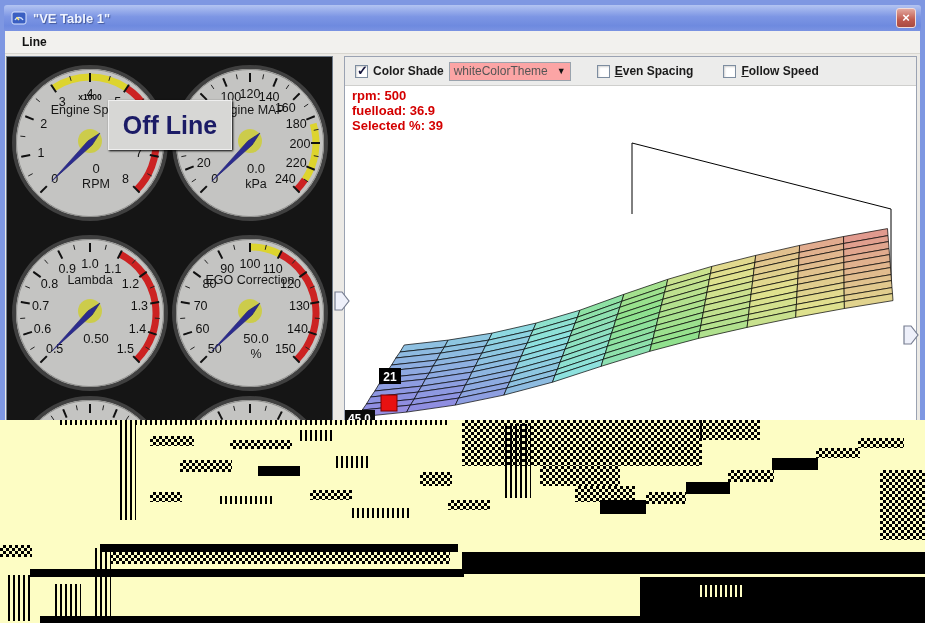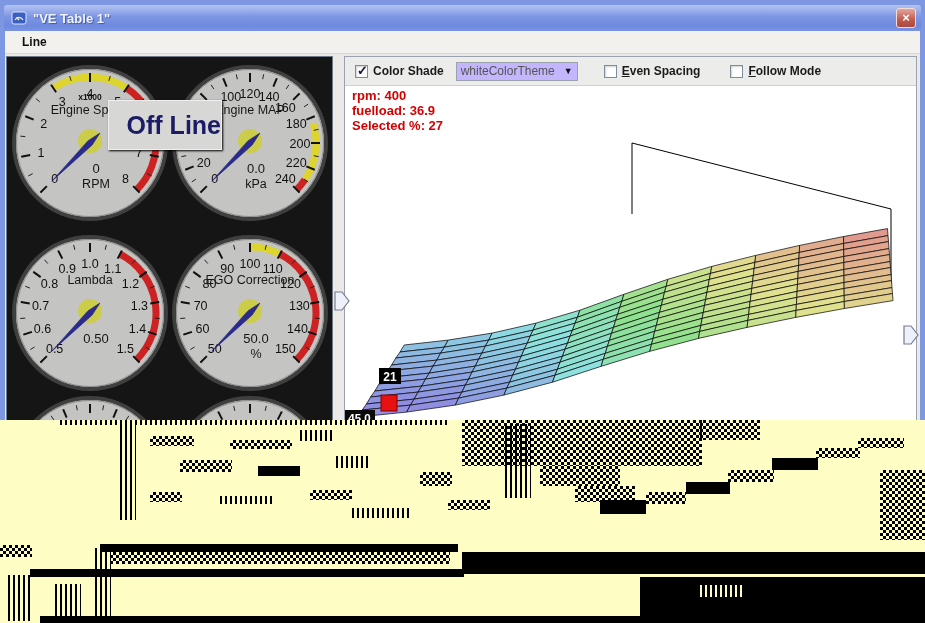--- a/index.html
+++ b/index.html
@@ -35,23 +35,23 @@
     position:absolute; left:5px; top:54px; width:915px; height:565px;
     background:#eceae6;
   }
   
   .gauge-panel {
     position:absolute; left:1px; top:2px; width:327px; height:561px;
     background:#151515; border:1px solid #6f7a88;
   }
   .gauge-box { position:absolute; width:160px; height:160px; }
   .offline-box {
-    position:absolute; left:101px; top:43px; width:114px; height:50px;
+    position:absolute; left:101px; top:43px; width:124px; height:50px;
     background:#d7d7d5; border:1px solid #efefef; box-shadow:1px 1px 2px #000;
-    display:flex; align-items:center; justify-content:flex-end;
+    display:flex; align-items:center; justify-content:center;
     color:#1b1b66; font-size:25px; font-weight:bold; z-index:4;
   }
   
   .split-arrow { position:absolute; z-index:5; }
   
   .right-panel {
     position:absolute; left:339px; top:2px; width:573px; height:561px;
     background:#fff; border:1px solid #9aa2b2;
   }
   .tbl-toolbar {
@@ -64,21 +64,21 @@
     width:13px; height:13px; background:#fff; border:1px solid #7d8da0;
     display:inline-block; position:relative; margin-right:5px; flex:none;
     box-shadow:inset 1px 1px 2px rgba(0,0,0,.18); cursor:pointer;
   }
   .cb.checked::after {
     content:"\2713"; position:absolute; left:1px; top:-3px;
     font-size:13px; font-weight:bold; color:#14143c;
   }
   .ul-first::first-letter { text-decoration:underline; }
   .combo {
-    margin-left:12px; width:122px; height:19px; background:#c4b5fd;
+    margin-left:5px; width:122px; height:19px; background:#fca5a5;
     border:1px solid #9aa3ad; display:flex; align-items:center;
     justify-content:space-between; padding:0 4px; font-weight:normal;
     color:#555; font-size:12px; cursor:pointer;
   }
   .combo .arrow { color:#111; font-size:9px; }
   .sp1 { margin-left:26px; } .sp2 { margin-left:30px; }
   .options-btn {
     margin-left:auto; margin-right:22px; background:none; border:none;
     font:inherit; font-weight:bold; color:#1b1b1b; cursor:pointer;
   }
@@ -459,28 +459,28 @@
     <div class="tbl-toolbar">
       <span class="cb checked"></span>
       <span>Color Shade</span>
       <span class="combo">
         <span>whiteColorTheme</span>
         <span class="arrow">▼</span>
       </span>
       <span class="cb sp1"></span>
       <span class="ul-first">Even Spacing</span>
       <span class="cb sp2"></span>
-      <span class="ul-first">Follow Mode</span>
+      <span class="ul-first">Follow Speed</span>
     </div>
 
     <div class="chart-area">
       <div class="status-red">
-        <div>rpm: 400</div>
+        <div>rpm: 500</div>
         <div>fuelload: 36.9</div>
-        <div>Selected %: 27</div>
+        <div>Selected %: 39</div>
       </div>
       <svg id="surface-svg" width="571" height="530" viewBox="345 84 571 530">
           <line x1="632" y1="141" x2="632" y2="212" stroke="#000" stroke-width="1"></line>
           <line x1="632" y1="141" x2="891" y2="207" stroke="#000" stroke-width="1"></line>
           <line x1="891" y1="207" x2="891" y2="282" stroke="#000" stroke-width="1"></line>
           <polygon points="400.0,350.0 444.4,345.1 448.1,338.1 404.2,343.0" fill="hsl(204.16666666666669,58%,72%)" stroke="#000" stroke-width="0.7"></polygon>
           <polygon points="444.4,345.1 488.7,338.1 492.1,331.1 448.1,338.1" fill="hsl(198.61111111111111,58%,72%)" stroke="#000" stroke-width="0.7"></polygon>
           <polygon points="488.7,338.1 533.1,328.1 536.0,321.1 492.1,331.1" fill="hsl(186.11111111111111,58%,72%)" stroke="#000" stroke-width="0.7"></polygon>
           <polygon points="533.1,328.1 577.5,315.2 579.9,308.2 536.0,321.1" fill="hsl(165.27777777777777,58%,72%)" stroke="#000" stroke-width="0.7"></polygon>
           <polygon points="577.5,315.2 621.8,299.3 623.9,292.3 579.9,308.2" fill="hsl(136.11111111111111,58%,72%)" stroke="#000" stroke-width="0.7"></polygon>

